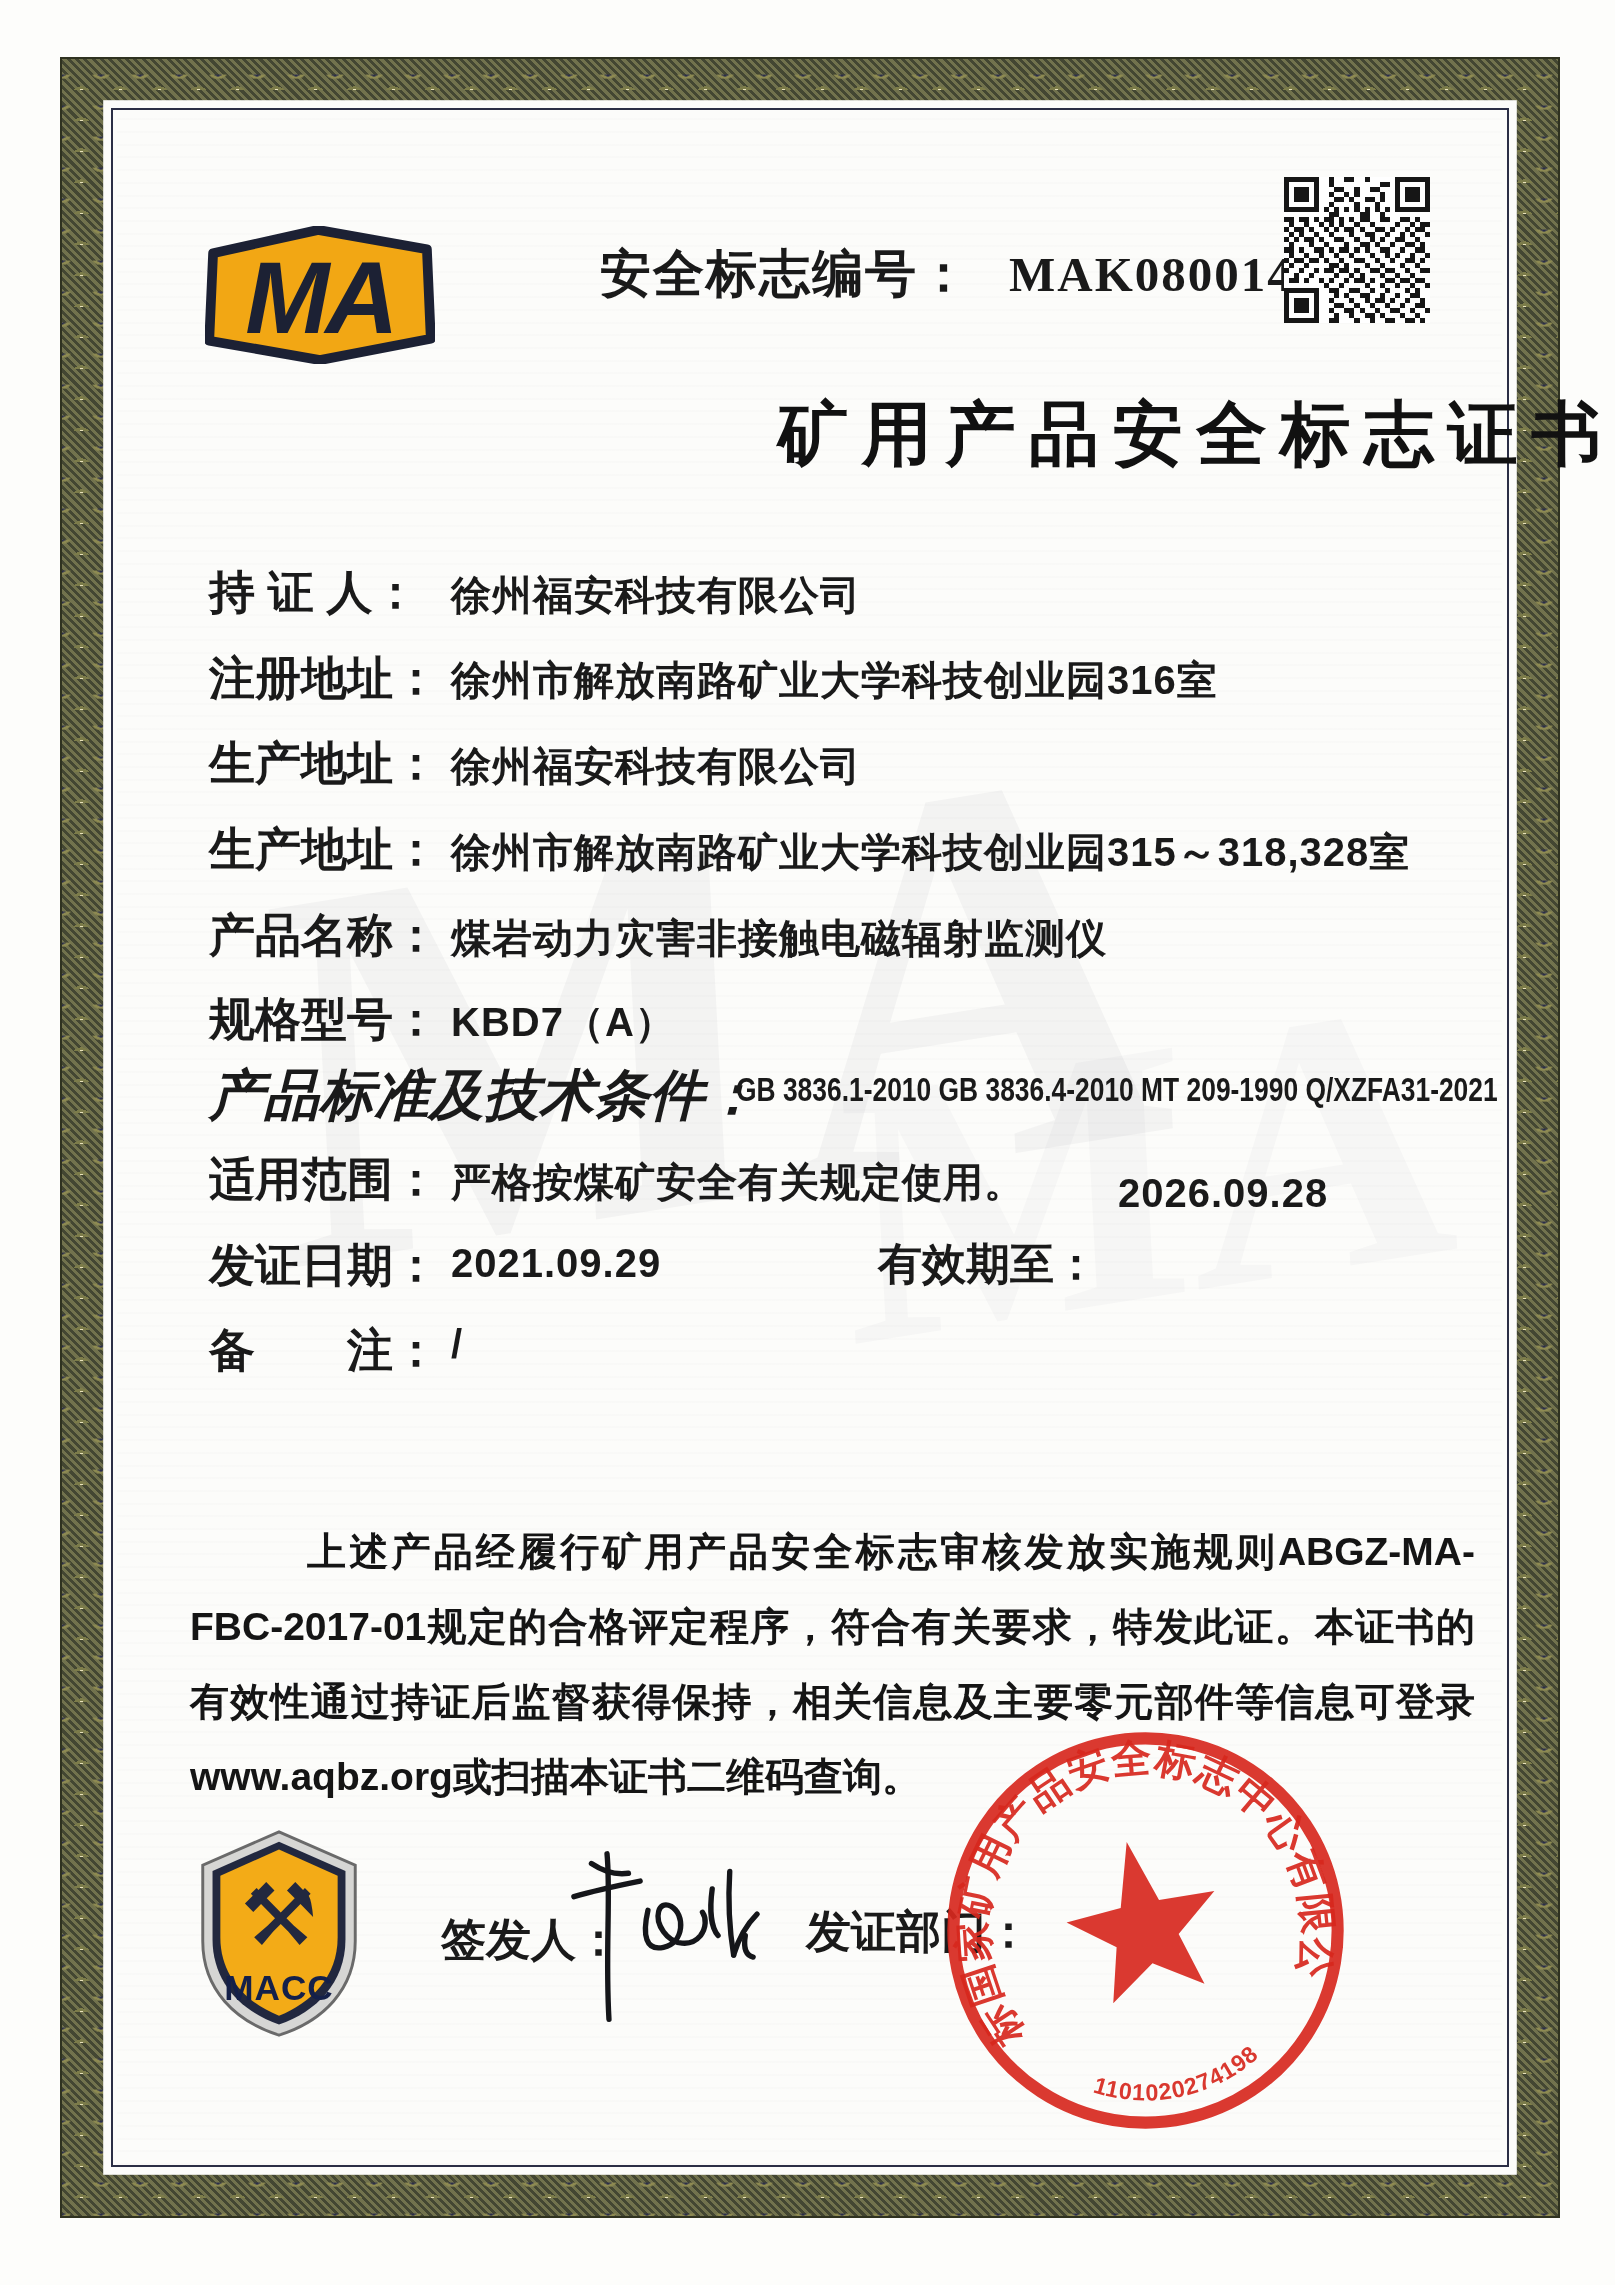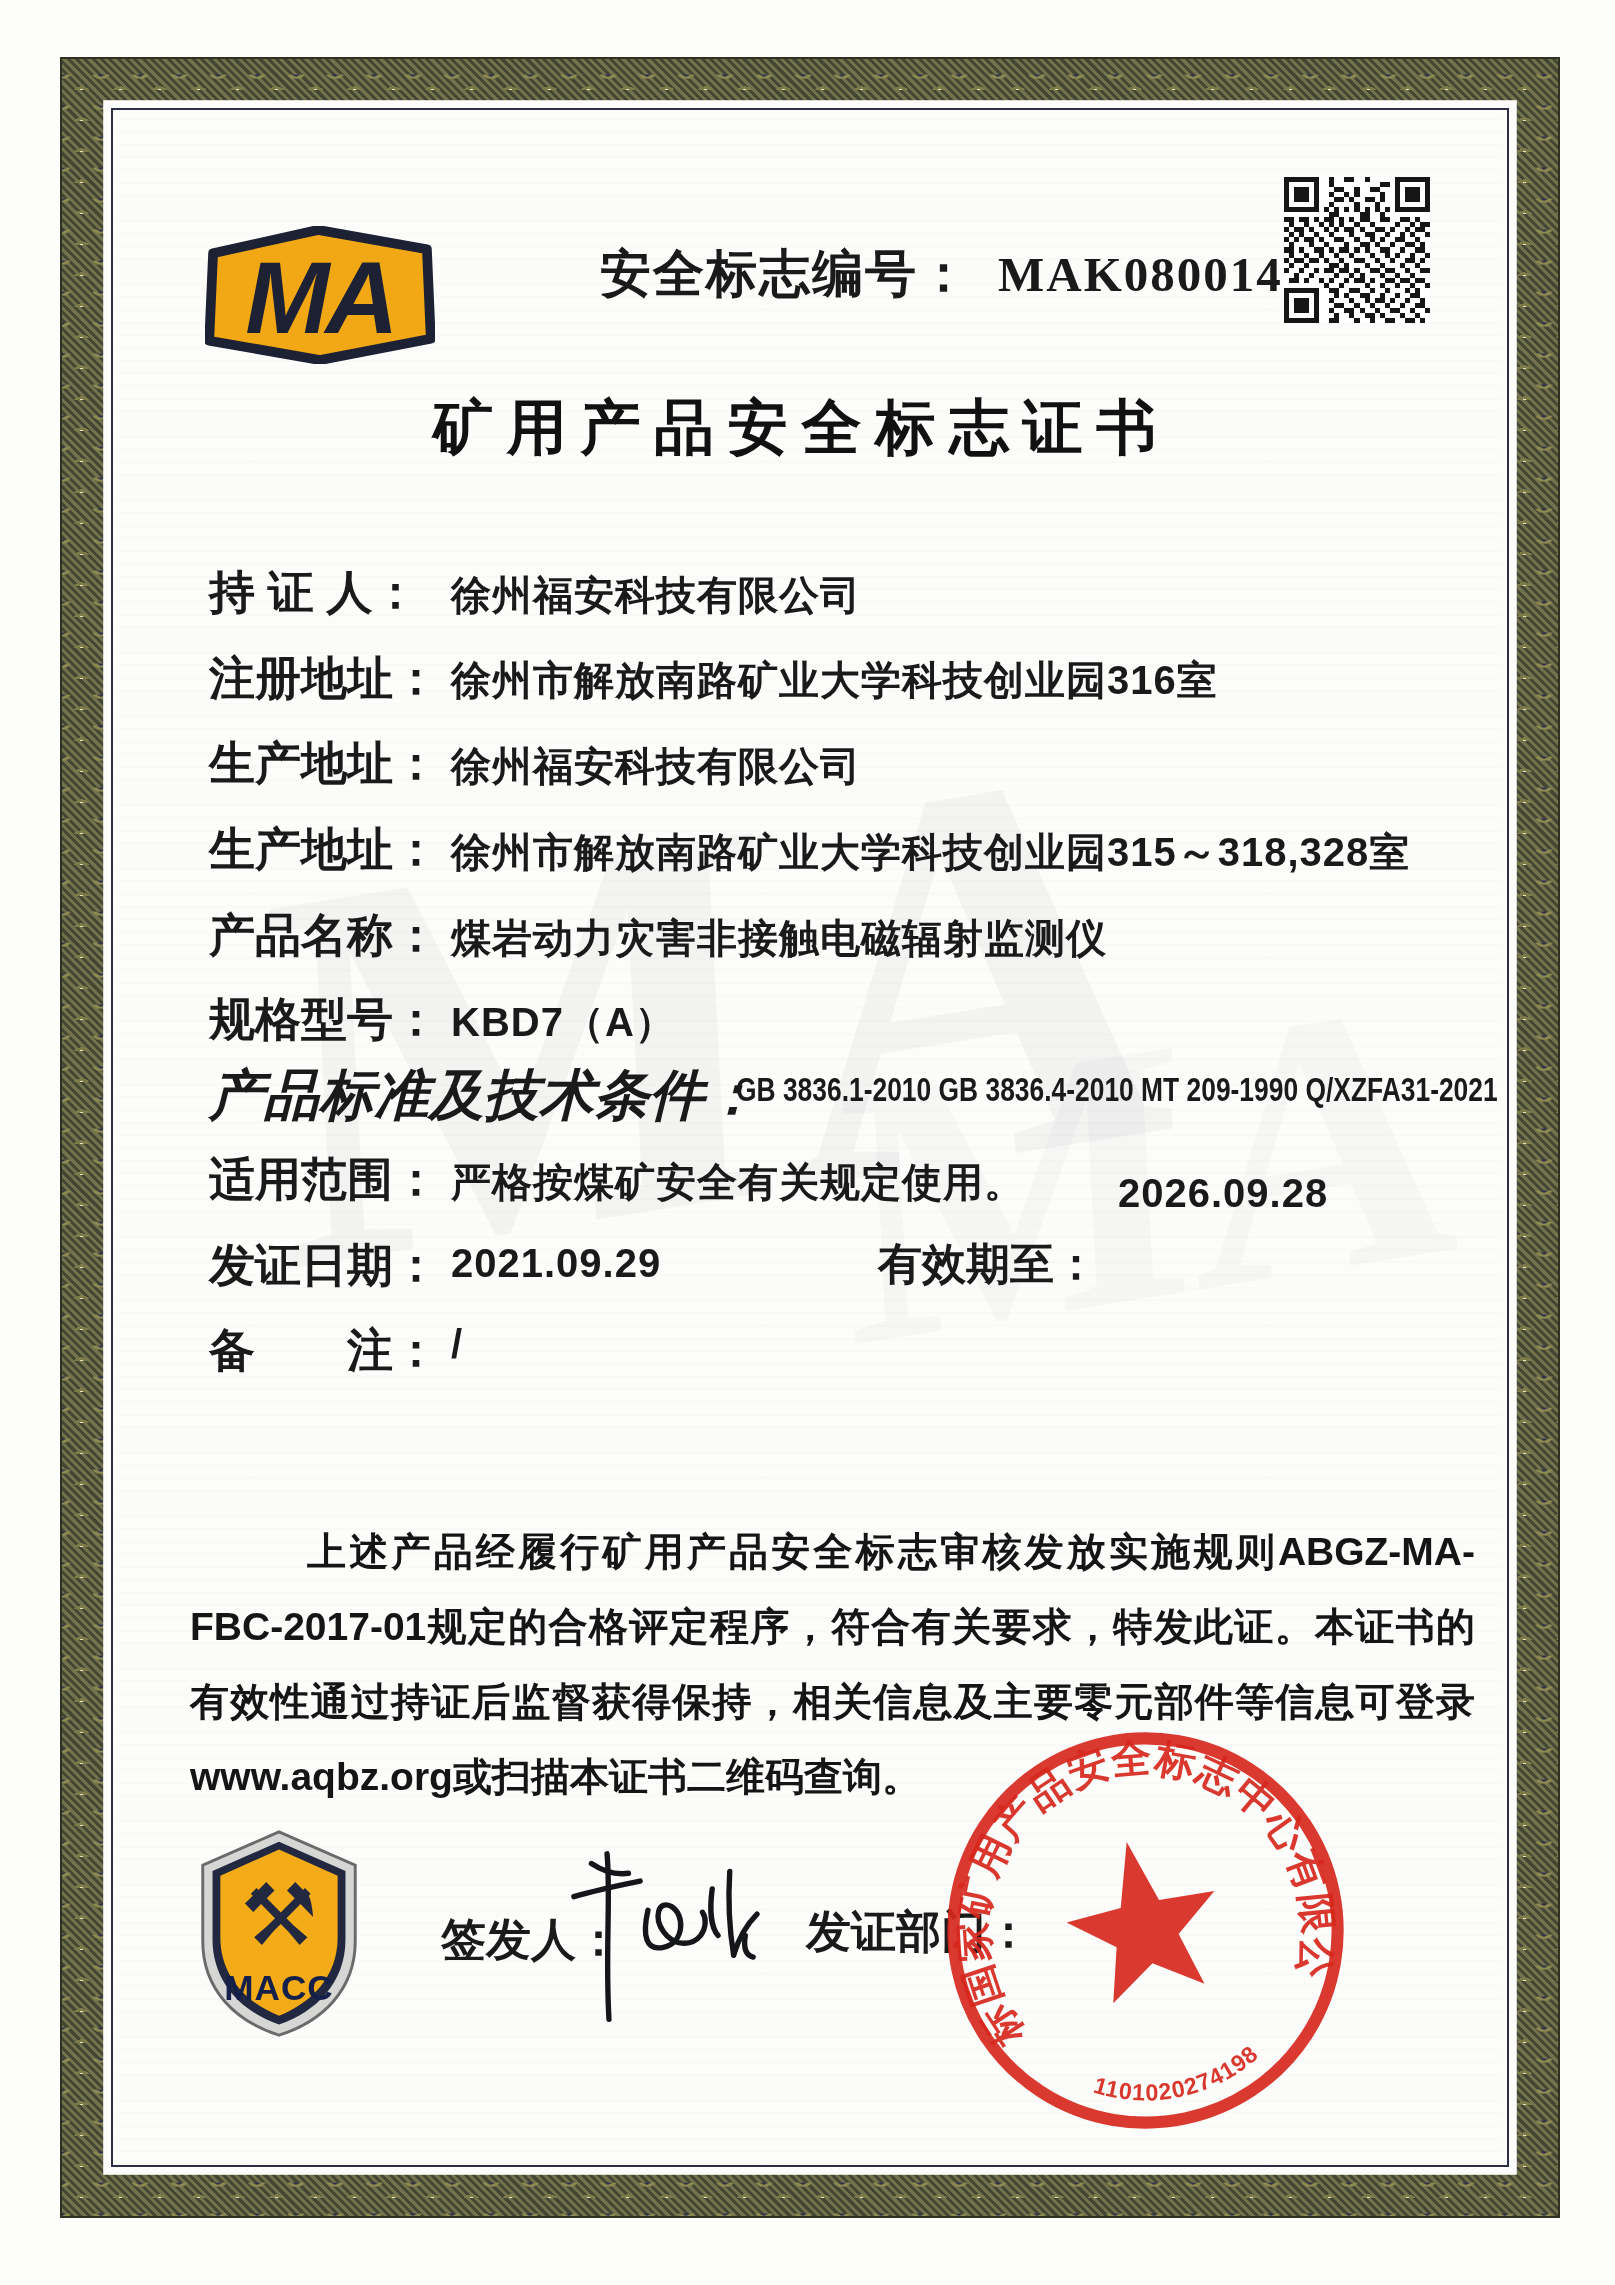--- a/index.html
+++ b/index.html
@@ -21,28 +21,28 @@
     background:repeating-linear-gradient(0deg, rgba(70,70,80,0.015) 0 2px, transparent 2px 12.7px);
     pointer-events:none;}
 
   .watermark{position:absolute;font-weight:900;color:rgba(95,100,115,0.055);
     font-family:"Liberation Serif", serif;pointer-events:none;line-height:1;}
   .wm1{left:263px;top:741px;font-size:546px;transform:rotate(-9deg) skewX(-6deg);}
   .wm2{left:839px;top:985px;font-size:371px;color:rgba(95,100,115,0.04);transform:rotate(-9deg) skewX(-6deg);}
 
   .ma-logo{position:absolute;left:205px;top:226px;width:230px;height:138px;}
 
-  .header-line{position:absolute;left:600px;top:240px;display:flex;align-items:baseline;gap:27px;white-space:nowrap;}
+  .header-line{position:absolute;left:600px;top:240px;display:flex;align-items:baseline;gap:38px;white-space:nowrap;}
   .header-label{font-size:51px;font-weight:800;letter-spacing:2px;}
   .header-value{font-size:49px;font-weight:700;font-family:"Liberation Serif", serif;letter-spacing:2px;}
 
   .qr{position:absolute;left:1284px;top:177px;width:146px;height:146px;}
 
-  .title{position:absolute;left:0;right:12px;top:388px;text-align:center;
-    font-size:60px;font-weight:900;letter-spacing:13.7px;
+  .title{position:absolute;left:0;right:0;top:388px;text-align:right;
+    font-size:70px;font-weight:900;letter-spacing:13.7px;
     font-family:"Liberation Serif", serif;color:#111;}
 
   .flabel{position:absolute;left:209px;font-size:46px;font-weight:800;white-space:nowrap;}
   .fvalue{position:absolute;left:451px;font-size:40px;font-weight:700;white-space:nowrap;letter-spacing:1px;}
   .std-label{position:absolute;left:209px;top:1059px;font-size:55px;font-weight:800;white-space:nowrap;font-style:italic;}
   .std-value{position:absolute;left:736px;top:1065px;width:965px;font-size:33px;font-weight:700;
     line-height:1.5;transform:scaleX(0.8);transform-origin:0 0;}
   .vlabel2{position:absolute;left:878px;font-size:44px;font-weight:800;white-space:nowrap;}
   .vvalue2{position:absolute;left:1118px;font-size:40px;font-weight:700;white-space:nowrap;letter-spacing:1px;}
 

